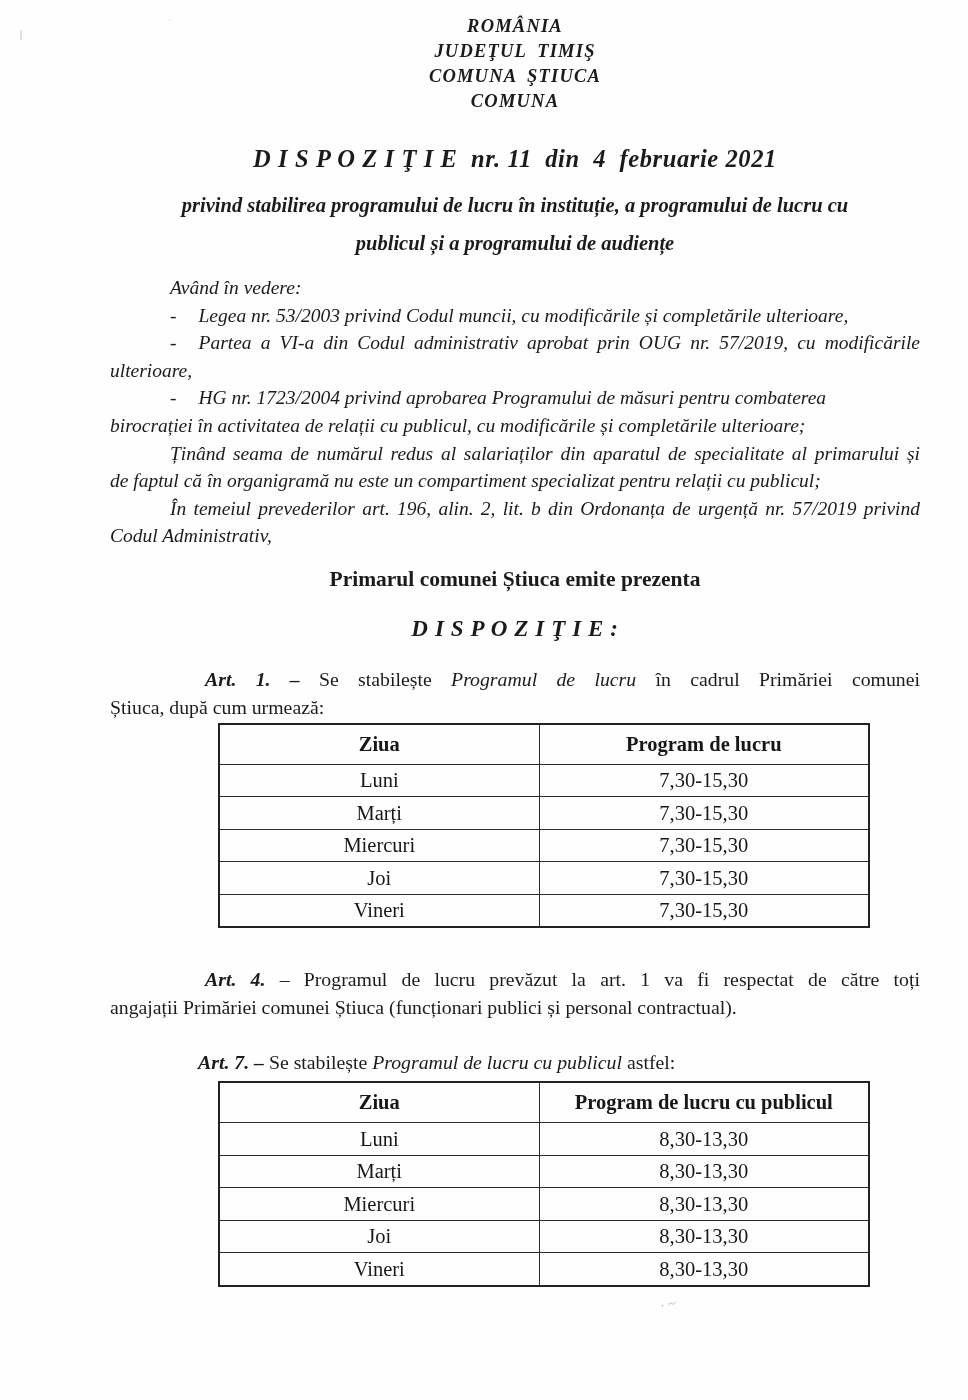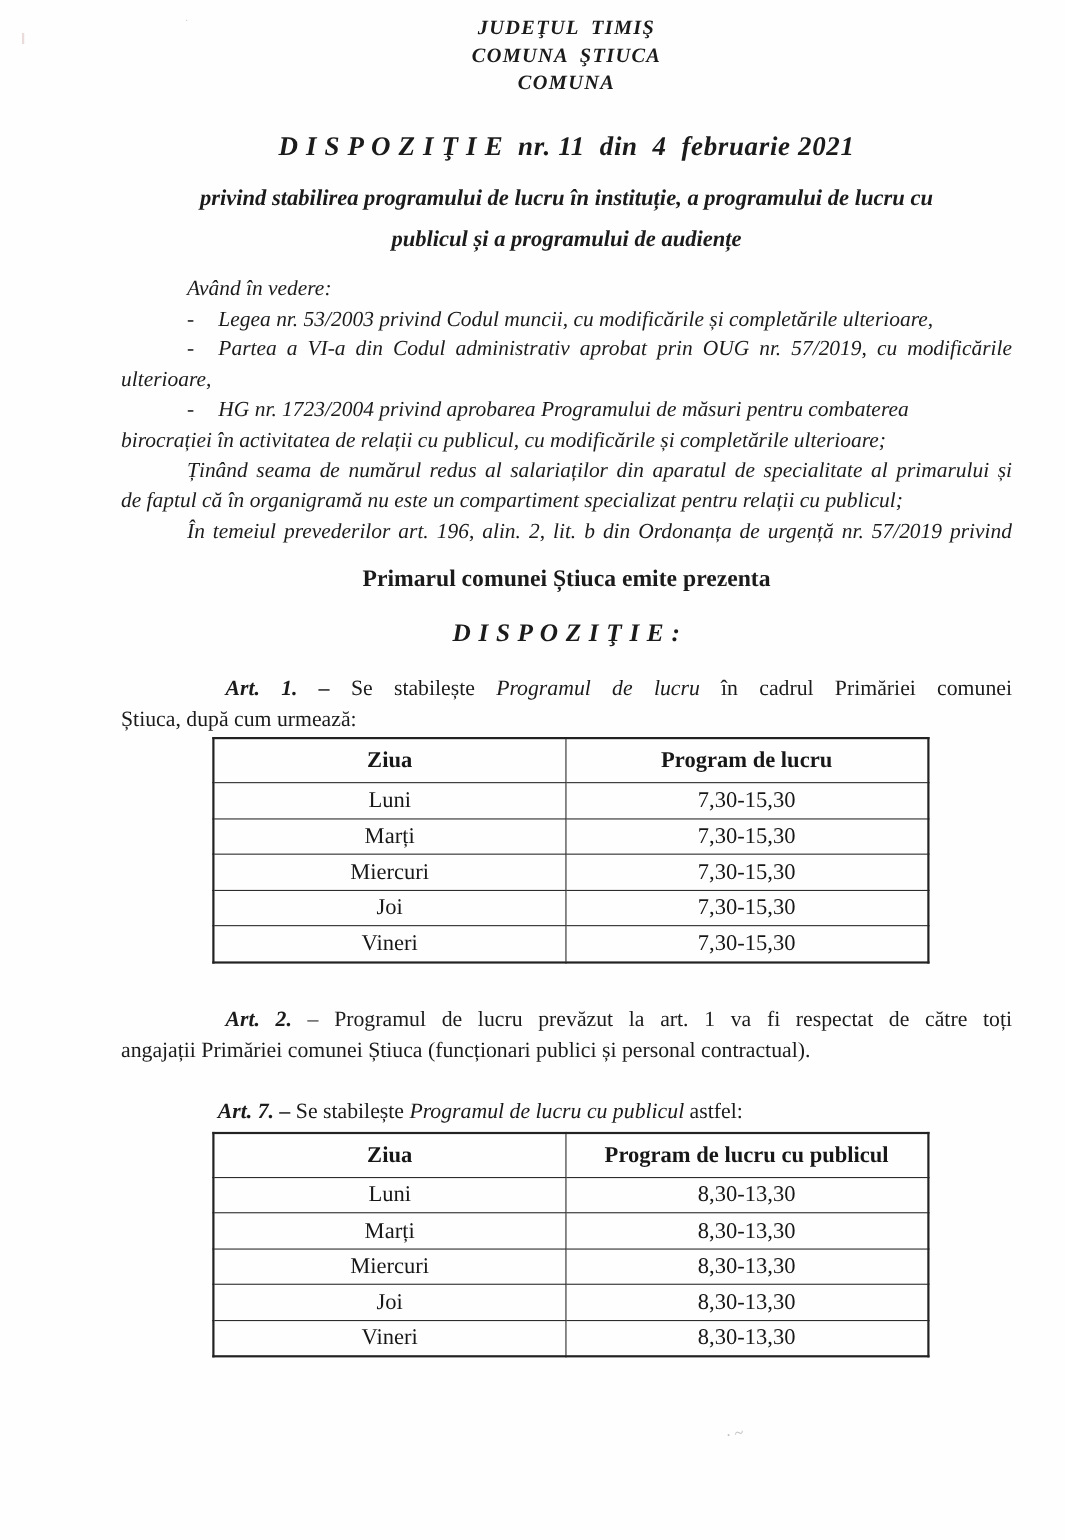--- a/index.html
+++ b/index.html
@@ -43,21 +43,21 @@
   .art3{ margin-top:27px; }
   .alabel{ font-weight:bold; font-style:italic; }
   .aemph{ font-weight:normal; font-style:italic; }
   .aind{ padding-left:95px; }
   .aind3{ padding-left:88px; }
   
   table.sched{
     border-collapse:collapse;
     table-layout:fixed;
     width:652px;
-    margin-left:83px;
+    margin-left:108px;
     font-size:20.5px;
     color:#171717;
   }
   .t1{ margin-top:2px; }
   .t2{ margin-top:5px; }
   table.sched th, table.sched td{
     border:1.5px solid #2c2c2c;
     text-align:center;
     vertical-align:middle;
     padding:0;
@@ -76,20 +76,21 @@
 <body>
 
 <div class="page">
   <span class="artifact a1">·</span>
   <span class="artifact a2"></span>
   <span class="artifact a3">·~</span>
 
   <div class="bodycol">
 
     <div class="letterhead">
+      <div>ROMÂNIA</div>
       <div>JUDEŢUL TIMIŞ</div>
       <div>COMUNA ŞTIUCA</div>
       <div>COMUNA</div>
     </div>
 
     <div class="doc-title">D I S P O Z I Ţ I E  nr. 11  din  4  februarie 2021</div>
 
     <div class="subtitle">privind stabilirea programului de lucru în instituție, a programului de lucru cu</div>
     <div class="subtitle">publicul și a programului de audiențe</div>
 
@@ -101,20 +102,21 @@
       <div class="ln item j"><span class="dash">-</span><span>Partea a VI-a din Codul administrativ aprobat prin OUG nr. 57/2019, cu modificările</span></div>
       <div class="ln">ulterioare,</div>
 
       <div class="ln item"><span class="dash">-</span><span>HG nr. 1723/2004 privind aprobarea Programului de măsuri pentru combaterea</span></div>
       <div class="ln">birocrației în activitatea de relații cu publicul, cu modificările și completările ulterioare;</div>
 
       <div class="ln ind j">Ținând seama de numărul redus al salariaților din aparatul de specialitate al primarului și</div>
       <div class="ln">de faptul că în organigramă nu este un compartiment specializat pentru relații cu publicul;</div>
 
       <div class="ln ind j">În temeiul prevederilor art. 196, alin. 2, lit. b din Ordonanța de urgență nr. 57/2019 privind</div>
+      <div class="ln">Codul Administrativ,</div>
     </div>
 
     <div class="issuance">Primarul comunei Știuca emite prezenta</div>
 
     <div class="disp-heading">D I S P O Z I Ţ I E :</div>
 
     <div class="article art1">
       <div class="ln aind j"><span class="alabel">Art. 1. –</span><span> Se  stabilește </span><span class="aemph">Programul de lucru</span><span> în cadrul Primăriei comunei</span></div>
       <div class="ln">Știuca, după cum urmează:</div>
     </div>
@@ -144,21 +146,21 @@
             <td>7,30-15,30</td>
           </tr>
         <tr>
             <td>Vineri</td>
             <td>7,30-15,30</td>
           </tr>
       </tbody>
     </table>
 
     <div class="article art2">
-      <div class="ln aind j"><span class="alabel">Art. 2.</span><span> – Programul de lucru prevăzut la art. 1 va fi respectat de către toți</span></div>
+      <div class="ln aind j"><span class="alabel">Art. 4.</span><span> – Programul de lucru prevăzut la art. 1 va fi respectat de către toți</span></div>
       <div class="ln">angajații Primăriei comunei Știuca (funcționari publici și personal contractual).</div>
     </div>
 
     <div class="article art3">
       <div class="ln aind3"><span class="alabel">Art. 7. –</span><span> Se  stabilește </span><span class="aemph">Programul de lucru cu publicul</span><span> astfel:</span></div>
     </div>
 
     <table class="sched t2">
       <thead>
         <tr>

